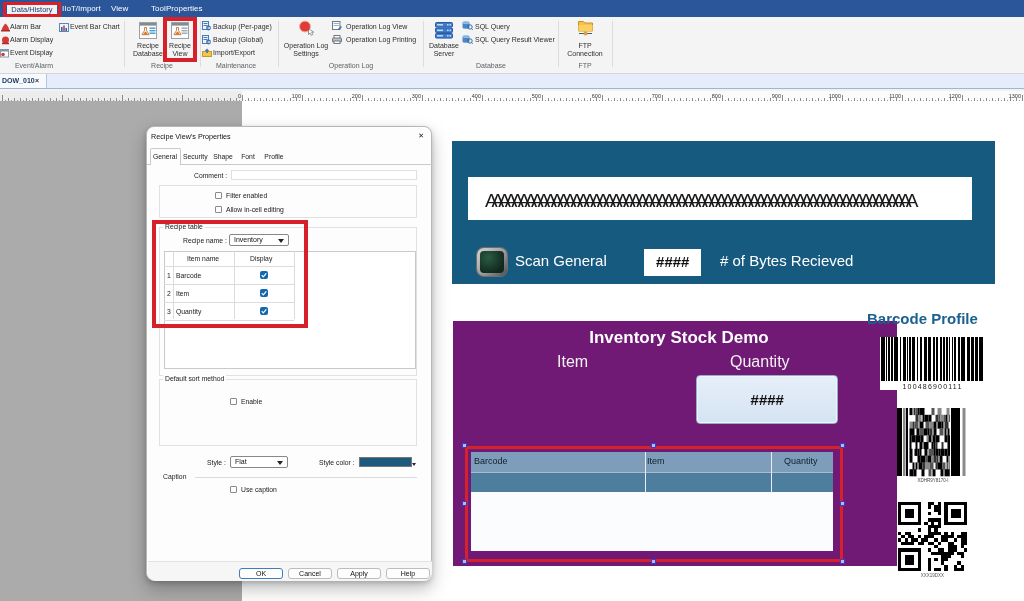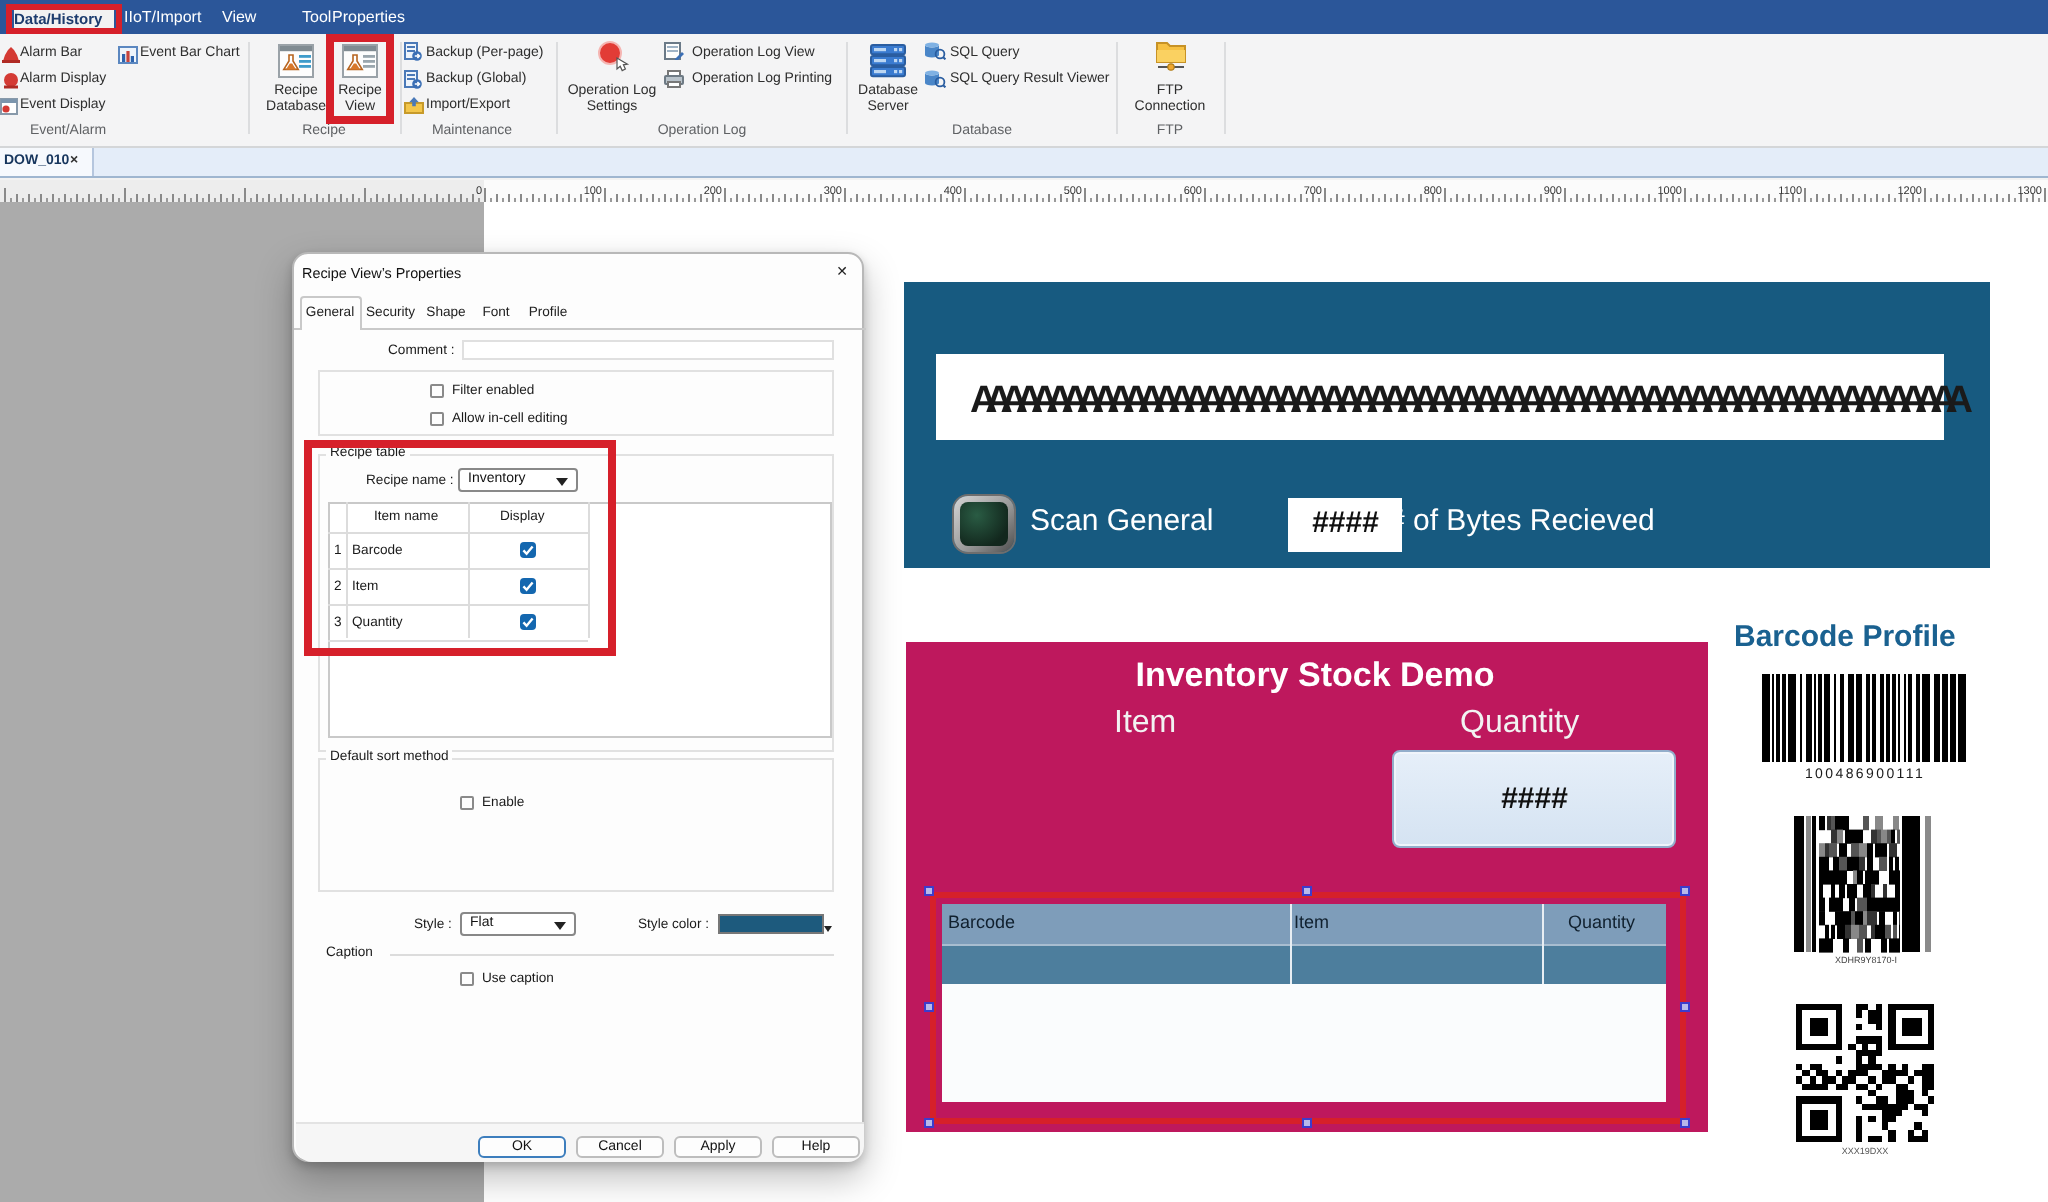--- a/index.html
+++ b/index.html
@@ -1,21 +1,21 @@
 <!DOCTYPE html>
 <html><head><meta charset="utf-8"><style>
 *{margin:0;padding:0;box-sizing:border-box}
 html,body{width:1024px;height:601px;overflow:hidden;font-family:"Liberation Sans",sans-serif}
 .abs{position:absolute}
 #root{position:relative;width:1024px;height:601px;background:#fff;overflow:hidden}
 
 #menubar{position:absolute;left:0;top:0;width:1024px;height:17px;background:#2b5699}
 .mtab{position:absolute;top:0;height:17px;line-height:17px;color:#fff;font-size:8px}
 #mtab-active{position:absolute;left:7px;top:4px;width:50px;height:11px;background:#f2f2f2;color:#1d3c6e;
- font-size:7.5px;font-weight:bold;line-height:11px;}
+ font-size:7.5px;font-weight:normal;line-height:11px;text-align:center}
 .redbox{position:absolute;border:3px solid #d6202a}
 
 #ribbon{position:absolute;left:0;top:17px;width:1024px;height:57px;background:#f4f4f5;border-bottom:1px solid #d4d6d8}
 .rsep{position:absolute;top:20px;width:1px;height:49px;background:#dcdddf;top:19px}
 .rtxt{position:absolute;font-size:7px;color:#2e2e2e;white-space:nowrap}
 .rlbl{position:absolute;font-size:7px;color:#5f6164;white-space:nowrap;text-align:center}
 .big2{position:absolute;font-size:7px;color:#2e2e2e;text-align:center;line-height:8px;white-space:nowrap}
 
 #tabrow{position:absolute;left:0;top:74px;width:1024px;height:15px;background:#e4edf9;border-bottom:1px solid #9fb6d0}
 #doctab{position:absolute;left:0;top:74px;width:47px;height:14px;background:#f6f9fd;border-right:1px solid #b5c6de}
@@ -23,33 +23,33 @@
 #doctab .x{position:absolute;left:35px;top:3px;font-size:7px;color:#333;font-weight:bold}
 
 #ruler{position:absolute;left:0;top:89px;width:1024px;height:12px;background:#f2f2f2}
 
 #canvas{position:absolute;left:0;top:101px;width:1024px;height:500px;background:#ababab}
 #page{position:absolute;left:242px;top:101px;width:782px;height:500px;background:#fff}
 
 #dr{position:absolute;left:452px;top:141px;width:543px;height:143px;background:#175a80}
 #dr .title{position:absolute;left:0;top:7px;width:100%;text-align:center;color:#fff;font-weight:bold;font-size:17px}
 #dr-input{position:absolute;left:16px;top:36px;width:504px;height:43px;background:#fff}
-#dr-input span{position:absolute;left:17px;top:13px;font-size:19px;letter-spacing:-6.1px;color:#1a1a1a;font-weight:bold}
+#dr-input span{position:absolute;left:17px;top:13px;font-size:19px;letter-spacing:-6.1px;color:#1a1a1a;font-weight:normal}
 #led{position:absolute;left:25px;top:107px;width:30px;height:28px;border-radius:7px;
  background:linear-gradient(135deg,#d5d5d5,#9a9a9a 55%,#4f4f4f);box-shadow:0 0 0 1px #6e6e6e}
 #led i{position:absolute;left:3px;top:3px;right:3px;bottom:3px;border-radius:4px;display:block;
  background:radial-gradient(circle at 35% 30%,#2a5c44,#12271d 75%)}
 .drtxt{position:absolute;color:#fff;font-size:15px;white-space:nowrap}
 #hash1{position:absolute;left:192px;top:108px;width:57px;height:27px;background:#fff}
 #hash1 span,#hash2 span{position:absolute;width:100%;text-align:center;font-weight:bold;font-style:italic;font-size:15px;color:#111}
 #datainfo{position:absolute;left:418px;top:102px;width:102px;height:35px;background:#ededed;
  border:1px solid #9a9a9a;border-top-color:#fff;border-left-color:#fff;box-shadow:1px 1px 0 #777}
 #datainfo span{position:absolute;width:100%;top:9px;text-align:center;font-size:15px;color:#000}
 
-#inv{position:absolute;left:453px;top:321px;width:401px;height:245px;background:#be185d}
+#inv{position:absolute;left:453px;top:321px;width:444px;height:245px;background:#701a75}
 #inv .title{position:absolute;left:0;top:8px;width:100%;text-align:center;color:#fff;font-weight:bold;font-size:17px}
 .invlbl{position:absolute;color:#f2f2f2;font-size:16px}
 .invbox{position:absolute;height:49px;border-radius:4px;border:1px solid #93aecb;
  background:linear-gradient(#e6eff9,#d5e3f2);box-shadow:inset 0 0 0 1px #f0f5fb}
 #invA{position:absolute;left:13px;top:15px;font-size:18px;letter-spacing:-2.85px;color:#1a1a1a}
 #hash2{position:absolute;left:243px;top:54px;width:142px;height:49px}
 
 #tw{position:absolute;left:18px;top:131px;width:362px;height:99px;background:#fafcfd}
 #tw .h1{position:absolute;left:0;top:0;width:100%;height:20px;background:#7e9dba}
 #tw .h2{position:absolute;left:0;top:20px;width:100%;height:20px;background:#4d7e9d;border-top:1px solid #a8bdd0}
@@ -254,21 +254,21 @@
       <div id="dr-input">
         <span>AAAAAAAAAAAAAAAAAAAAAAAAAAAAAAAAAAAAAAAAAAAAAAAAAAAAAAAAAAAAAAAAA</span>
       </div>
       <div id="led">
         <i></i>
       </div>
       <div class="drtxt" style="left:63px;top:111px">Scan General</div>
       <div id="hash1">
         <span style="top:4px">####</span>
       </div>
-      <div class="drtxt" style="left:242px;top:111px"># of Bytes Recieved</div>
+      <div class="drtxt" style="left:268px;top:111px"># of Bytes Recieved</div>
     </div>
 <div id="inv">
       <div class="title" style="left:4px;top:7px">Inventory Stock Demo</div>
       <div class="invlbl" style="left:104px;top:32px">Item</div>
       <div class="invlbl" style="left:277px;top:32px">Quantity</div>
       <div class="invbox" id="hash2" style="left:243px;top:54px;width:142px">
         <span style="top:15px">####</span>
       </div>
       <div id="tw">
       <div class="h1"></div>

